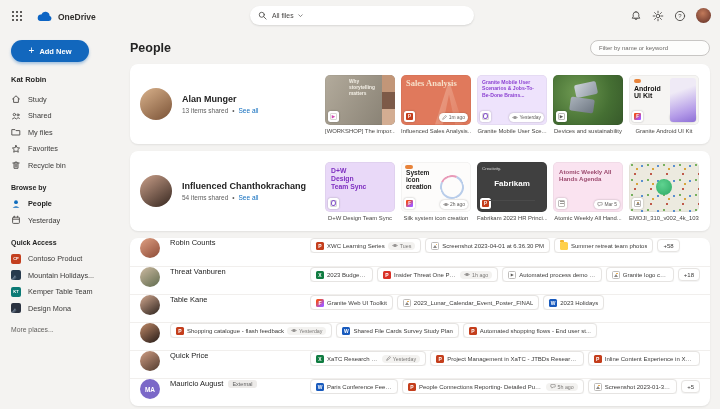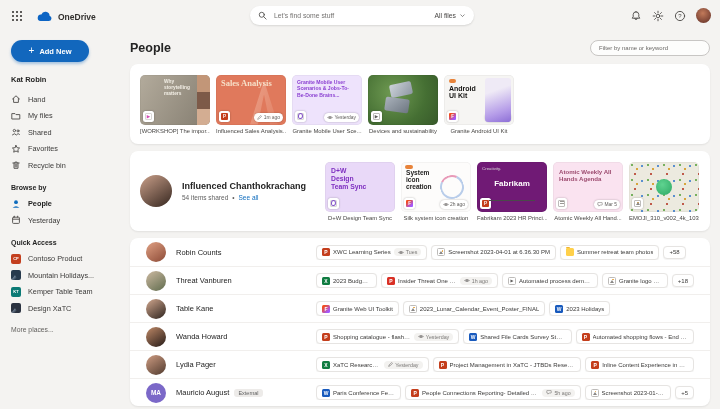--- a/index.html
+++ b/index.html
@@ -90,38 +90,38 @@
   .thumb-android-kit::before{content:"";position:absolute;left:5px;top:4px;width:7px;height:4px;border-radius:2px;background:#e8833a;}
   .thumb-android-kit::after{content:"";position:absolute;right:3px;top:3px;bottom:3px;width:26px;border-radius:3px;
     background:linear-gradient(160deg,#efeaf6 30%,#b49be8 75%,#8d6fd6);}
   .thumb-dw-sync{background:#e9d9f8;}
   .thumb-dw-sync .thumb-title{color:#7e2fc0;font-size:6.8px;font-weight:700;padding:5px 6px;line-height:1.25;width:50px;}
   .thumb-silk{background:#fdfcfb;}
   .thumb-silk .thumb-title{color:#1f1e1d;font-size:6.6px;font-weight:800;padding:7px 0 0 5px;line-height:1.1;width:42px;}
   .thumb-silk::before{content:"";position:absolute;left:4px;top:3px;width:8px;height:4px;border-radius:2px;background:#e8833a;}
   .thumb-silk::after{content:"";position:absolute;right:7px;top:13px;width:20px;height:20px;border:2px solid #b9cdea;
     border-radius:50%;border-top-color:#e89ab8;transform:rotate(-20deg);}
-  .thumb-fabrikam{background:#701a75;}
+  .thumb-fabrikam{background:#404040;}
   .thumb-fabrikam .thumb-title{color:#fff;font-size:8px;font-weight:700;text-align:center;margin-top:17px;}
   .thumb-fabrikam .thumb-sub{position:absolute;top:4px;left:5px;font-size:4.4px;color:#d8d8d8;}
   .thumb-fabrikam::after{content:"";position:absolute;left:12px;right:12px;bottom:11px;height:1px;background:#4a4a4a;}
   .thumb-atomic{background:#fae3f0;}
   .thumb-atomic .thumb-title{color:#9c4a6e;font-size:6.1px;font-weight:700;padding:6px;line-height:1.3;}
   .thumb-emoji{background:#eceadf;
     background-image:radial-gradient(circle at 3px 3px,#76b05e 1.1px,transparent 1.5px),
       radial-gradient(circle at 8px 7px,#d8a53c 1.1px,transparent 1.5px),
       radial-gradient(circle at 13px 4px,#5a8fd0 1.1px,transparent 1.5px),
       radial-gradient(circle at 6px 12px,#c05a4a 1.1px,transparent 1.5px);
     background-size:16px 15px;}
   .thumb-emoji::after{content:"";position:absolute;left:50%;top:50%;width:16px;height:16px;transform:translate(-50%,-50%);
     border-radius:50%;background:radial-gradient(circle at 40% 35%,#5fd390,#2da864);}
 
   
   .rows{background:#fff;border-radius:8px;box-shadow:0 1px 2px rgba(0,0,0,.08);overflow:hidden;}
-  .row{display:flex;align-items:center;height:28px;padding:0 16px;border-top:1px solid #f1efed;}
+  .row{display:flex;align-items:flex-start;height:28px;padding:0 10px;border-top:1px solid #f1efed;}
   .row:first-child{border-top:none;}
   .row-avatar{width:20px;height:20px;border-radius:50%;flex:none;margin-right:10px;display:flex;align-items:center;
     justify-content:center;color:#fff;font-size:6.5px;font-weight:700;}
   .row-name{width:140px;flex:none;font-size:7.5px;color:#242424;display:flex;align-items:center;gap:5px;cursor:pointer;}
   .ext{background:#edebe9;color:#616161;font-size:5.5px;padding:1px 4px;border-radius:3px;font-weight:400;}
   .chips{display:flex;gap:4px;align-items:center;flex:1;min-width:0;overflow:hidden;}
   .chip{display:flex;align-items:center;gap:3px;border:1px solid #e6e4e2;background:#fff;border-radius:4px;
     padding:2.5px 5px;font-size:6px;color:#3b3a39;white-space:nowrap;cursor:pointer;min-width:0;flex:0 1 auto;
     box-shadow:0 .5px 1px rgba(0,0,0,.05);}
   .chip-label{overflow:hidden;text-overflow:ellipsis;max-width:150px;}
@@ -162,21 +162,20 @@
           </svg></span>
       <span class="brand-name">OneDrive</span>
     </div>
     <div class="search">
       <span class="tico" id="ico-search" style="width:9px;height:9px">
           <svg width="9" height="9" viewBox="0 0 10 10">
             <circle cx="4.2" cy="4.2" r="2.8" fill="none" stroke="#484644" stroke-width="0.9" stroke-linecap="round" stroke-linejoin="round"></circle>
             <path d="M6.4 6.4 L9 9" fill="none" stroke="#484644" stroke-width="0.9" stroke-linecap="round" stroke-linejoin="round"></path>
           </svg>
         </span>
-      <input placeholder="Let's find some stuff" style="">
       <span class="scope">
         <span>All files</span>
         <span class="tico" id="ico-chev" style="width:7px;height:7px">
             <svg width="7" height="7" viewBox="0 0 10 10">
               <path d="M2.5 4 L5 6.5 L7.5 4" fill="none" stroke="#484644" stroke-width="0.9" stroke-linecap="round" stroke-linejoin="round"></path>
             </svg>
           </span>
       </span>
     </div>
     <div class="top-icons">
@@ -207,40 +206,40 @@
       <span>Add New</span>
     </button>
     <div class="sb-user">Kat Robin</div>
     <nav id="nav-main">
         <div class="nav-item">
     <span class="nav-ico">
             <svg width="10" height="10" viewBox="0 0 10 10">
               <path d="M1.5 5 L5 1.8 L8.5 5 M2.6 4.4 V8.4 H7.4 V4.4" fill="none" stroke="#5d5b59" stroke-width="1" stroke-linecap="round" stroke-linejoin="round"></path>
             </svg>
           </span>
-    <span class="nav-label">Hand</span>
-  </div>
-        <div class="nav-item">
-    <span class="nav-ico">
-            <svg width="10" height="10" viewBox="0 0 10 10">
-              <path d="M1.2 2.6 H4 L5 3.6 H8.8 V8 H1.2 Z" fill="none" stroke="#5d5b59" stroke-width="1" stroke-linecap="round" stroke-linejoin="round"></path>
-            </svg>
-          </span>
-    <span class="nav-label">My files</span>
+    <span class="nav-label">Study</span>
   </div>
         <div class="nav-item">
     <span class="nav-ico">
             <svg width="10" height="10" viewBox="0 0 10 10">
               <circle cx="3.4" cy="3.6" r="1.2" fill="none" stroke="#5d5b59" stroke-width="1" stroke-linecap="round" stroke-linejoin="round"></circle>
               <path d="M1.4 7.8 Q3.4 5.4 5.4 7.8" fill="none" stroke="#5d5b59" stroke-width="1" stroke-linecap="round" stroke-linejoin="round"></path>
               <circle cx="7" cy="3.9" r="1" fill="none" stroke="#5d5b59" stroke-width="1" stroke-linecap="round" stroke-linejoin="round"></circle>
               <path d="M5.9 7.3 Q7 5.7 8.5 7.3" fill="none" stroke="#5d5b59" stroke-width="1" stroke-linecap="round" stroke-linejoin="round"></path>
             </svg>
           </span>
     <span class="nav-label">Shared</span>
+  </div>
+        <div class="nav-item">
+    <span class="nav-ico">
+            <svg width="10" height="10" viewBox="0 0 10 10">
+              <path d="M1.2 2.6 H4 L5 3.6 H8.8 V8 H1.2 Z" fill="none" stroke="#5d5b59" stroke-width="1" stroke-linecap="round" stroke-linejoin="round"></path>
+            </svg>
+          </span>
+    <span class="nav-label">My files</span>
   </div>
         <div class="nav-item">
     <span class="nav-ico">
             <svg width="10" height="10" viewBox="0 0 10 10">
               <path d="M5 1.4 L6.1 3.7 L8.6 4 L6.8 5.7 L7.3 8.2 L5 7 L2.7 8.2 L3.2 5.7 L1.4 4 L3.9 3.7 Z" fill="none" stroke="#5d5b59" stroke-width="1" stroke-linecap="round" stroke-linejoin="round"></path>
             </svg>
           </span>
     <span class="nav-label">Favorites</span>
   </div>
         <div class="nav-item">
@@ -282,33 +281,44 @@
         <div class="nav-item">
     <span class="qa-tile qa-photo" style="background: rgb(39, 58, 77);"></span>
     <span class="nav-label">Mountain Holidays...</span>
   </div>
         <div class="nav-item">
     <span class="qa-tile" style="background: rgb(11, 122, 117);">KT</span>
     <span class="nav-label">Kemper Table Team</span>
   </div>
         <div class="nav-item">
     <span class="qa-tile qa-photo" style="background: rgb(42, 50, 64);"></span>
-    <span class="nav-label">Design XaTC</span>
+    <span class="nav-label">Design Mona</span>
   </div>
       </nav>
     <div class="more">More places...</div>
   </aside>
 
   <main class="main">
     <div class="main-head">
       <h1 class="page-title">People</h1>
       <input class="filter" placeholder="Filter by name or keyword" style="">
     </div>
     <section id="cards">
         <div class="person-card">
+    <div class="pc-left">
+      <span class="pc-avatar" style="background: linear-gradient(145deg, rgb(217, 178, 140), rgb(122, 82, 54));"></span>
+      <div>
+        <div class="pc-name">Alan Munger</div>
+        <div class="pc-sub">
+          <span class="pc-count">13 items shared</span>
+          <span class="pc-dot">•</span>
+          <span class="pc-see">See all</span>
+        </div>
+      </div>
+    </div>
     <div class="tiles">
             <div class="tile">
     <div class="thumb thumb-workshop">
       <span class="thumb-title">Why storytelling matters</span>
 
       <span class="tile-corner">
                   <span class="fi fi-clipchamp">▶</span>
                 </span>
     </div>
     <div class="tile-label">[WORKSHOP] The impor...</div>
@@ -528,21 +538,20 @@
     <span class="chip-label">2023_Lunar_Calendar_Event_Poster_FINAL</span>
   </span>
             <span class="chip">
               <span class="fi fi-word">W</span>
     <span class="chip-label">2023 Holidays</span>
   </span>
           </div>
   </div>
         <div class="row">
     <span class="row-avatar" style="background: linear-gradient(145deg, rgb(192, 138, 104), rgb(36, 26, 23));"></span>
-    <span class="row-name">Wanda Howard</span>
     <div class="chips">
             <span class="chip">
               <span class="fi fi-ppt">P</span>
     <span class="chip-label">Shopping catalogue - flash feedback</span>
   <span class="chip-badge">
                 <svg width="6" height="5" viewBox="0 0 10 8">
                   <path d="M1 4 Q5 0 9 4 Q5 8 1 4 Z" fill="none" stroke="#7a7876" stroke-width="1.2"></path>
                   <circle cx="5" cy="4" r="1.4" fill="#7a7876"></circle>
                 </svg>
                 <span>Yesterday</span>
@@ -553,21 +562,21 @@
     <span class="chip-label">Shared File Cards Survey Study Plan</span>
   </span>
             <span class="chip">
               <span class="fi fi-ppt">P</span>
     <span class="chip-label">Automated shopping flows - End user st...</span>
   </span>
           </div>
   </div>
         <div class="row">
     <span class="row-avatar" style="background: linear-gradient(145deg, rgb(207, 157, 131), rgb(80, 58, 46));"></span>
-    <span class="row-name">Lydia Pager</span>
+    <span class="row-name">Quick Price</span>
     <div class="chips">
             <span class="chip">
               <span class="fi fi-excel">X</span>
     <span class="chip-label">XaTC Research Reports</span>
   <span class="chip-badge">
                 <svg width="5" height="5" viewBox="0 0 8 8">
                   <path d="M1 7 L1.8 4.8 L5.8 0.8 L7.2 2.2 L3.2 6.2 Z" fill="none" stroke="#7a7876" stroke-width="1"></path>
                 </svg>
                 <span>Yesterday</span>
               </span>

